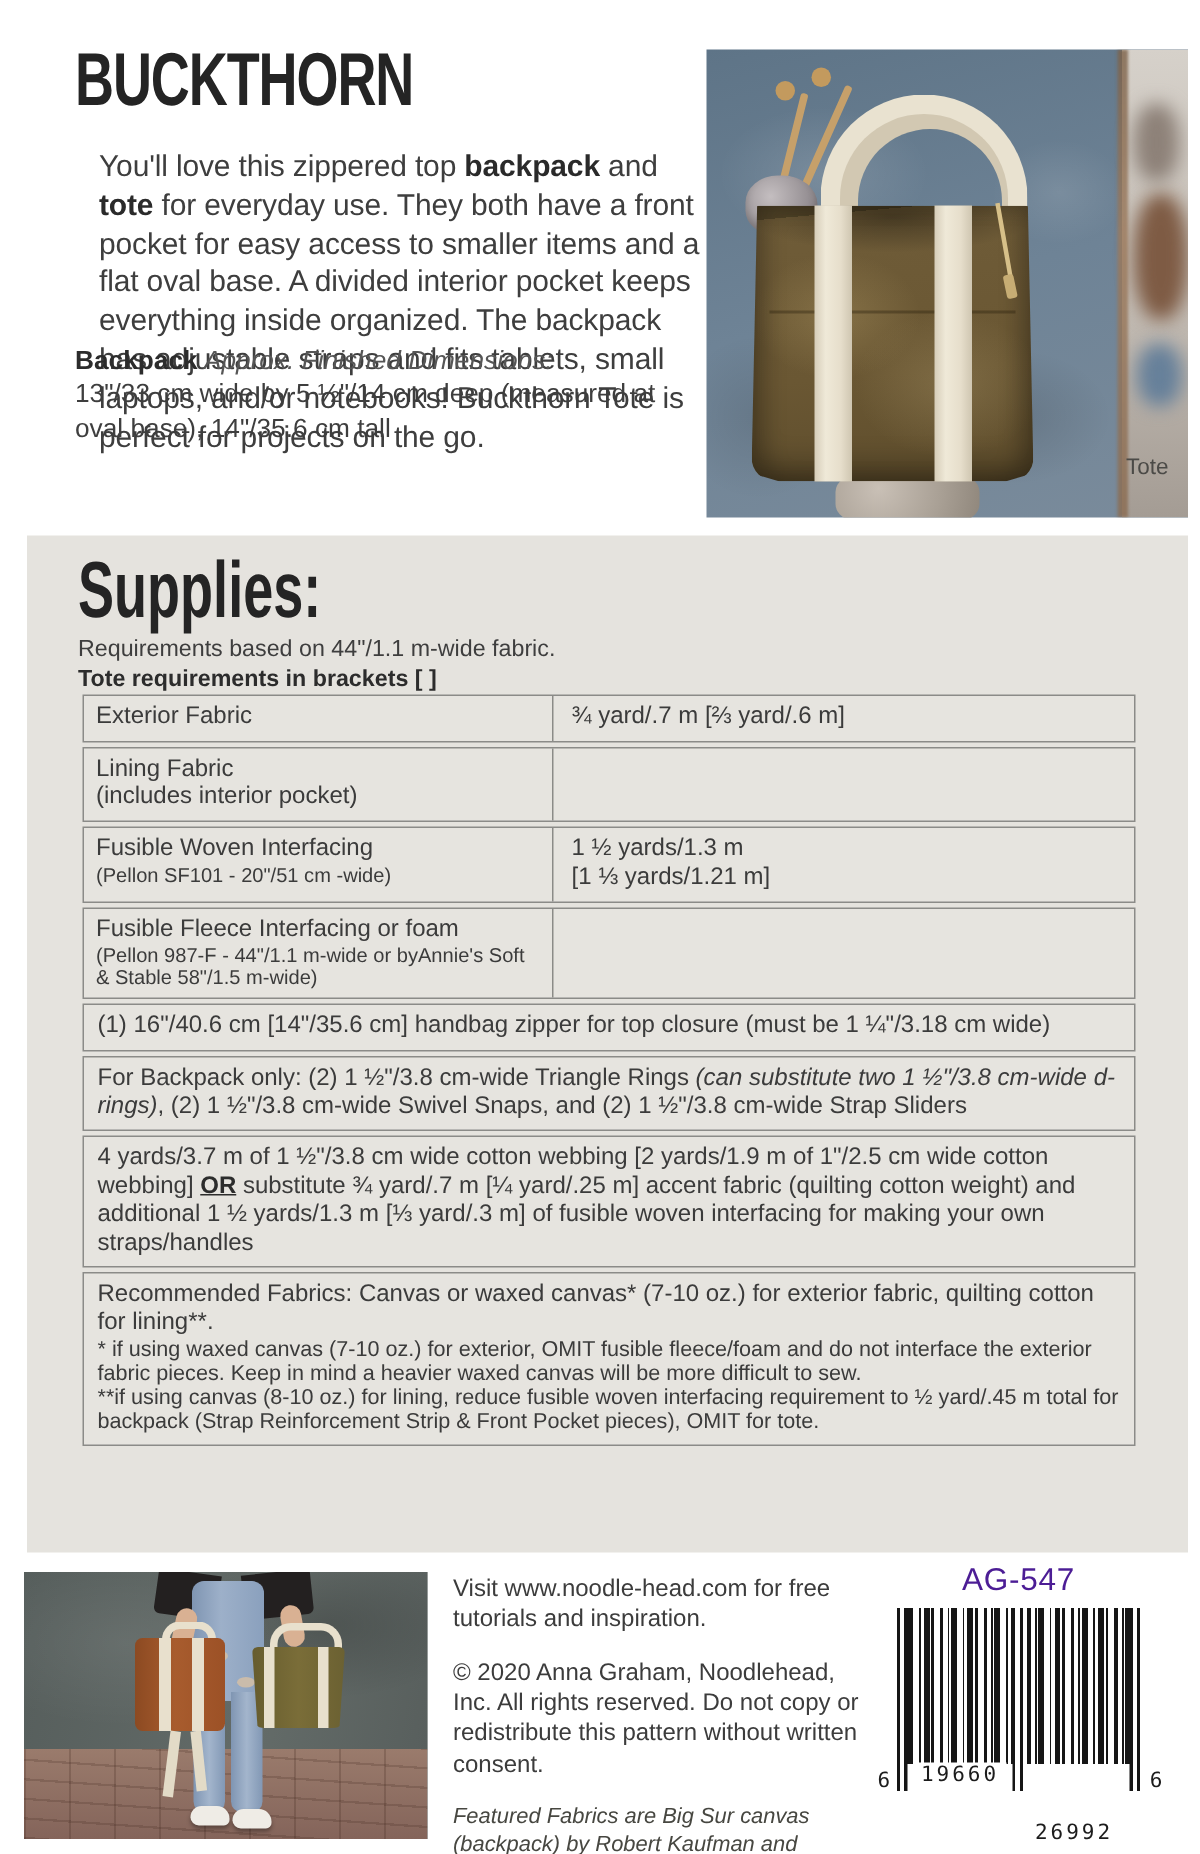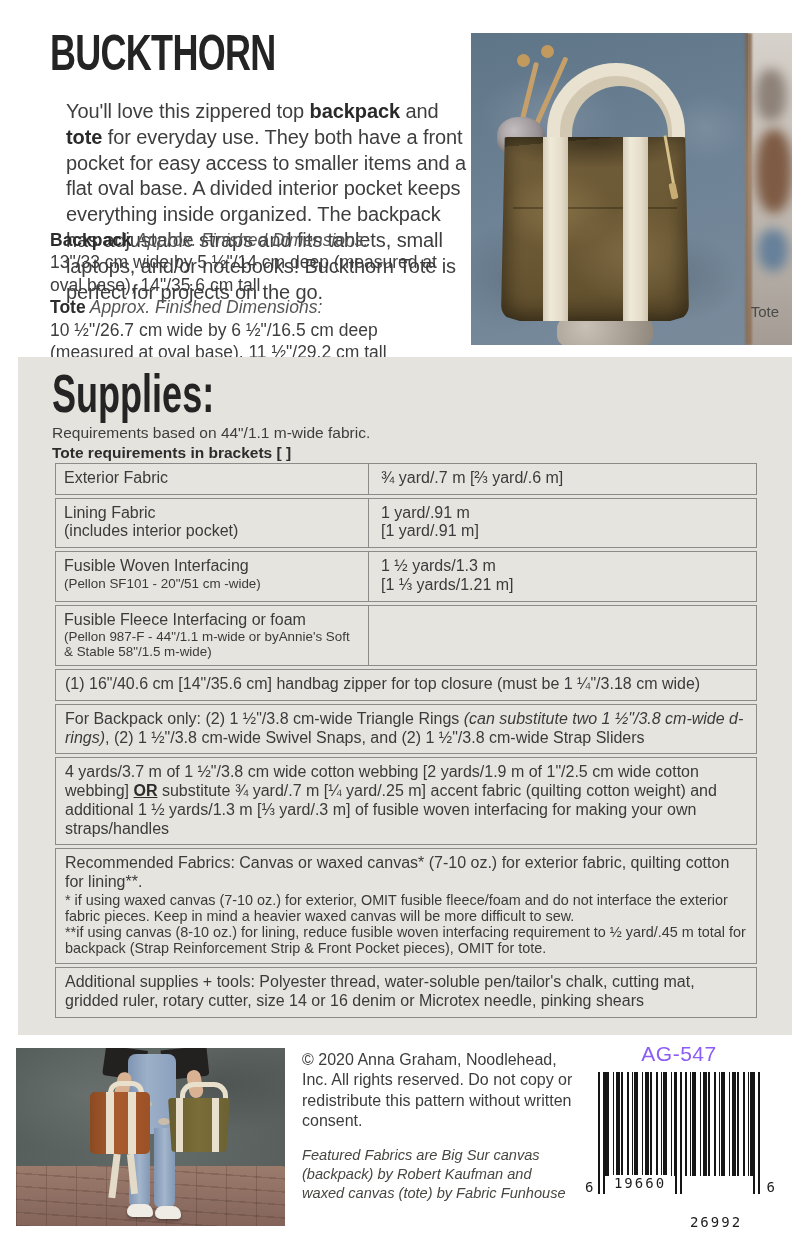--- a/index.html
+++ b/index.html
@@ -123,21 +123,21 @@
   .tote-handle{position:absolute;left:164px;top:34px;width:38px;height:20px;border:5px solid #e8e0cd;
                border-bottom:none;border-radius:14px 14px 0 0;}
   .shoe{position:absolute;width:26px;height:13px;background:#efece6;border-radius:8px 9px 4px 6px;
         box-shadow:0 2px 3px rgba(0,0,0,.35);}
   .shl{left:111px;top:156px;} .shr{left:139px;top:158px;}
 
   .f-text{position:absolute;left:302px;top:1050px;width:274px;font-size:16px;line-height:1.27;color:#3c3c3c;}
   .f-block{margin-bottom:15px;}
   .f-feat{font-style:italic;font-size:14.6px;line-height:1.3;color:#474741;}
   .sku{position:absolute;left:588px;top:1042px;width:182px;text-align:center;font-size:21px;
-       color:#8b5cf6;letter-spacing:.5px;}
+       color:#4c1d95;letter-spacing:.5px;}
   .barcode{position:absolute;left:588px;top:1072px;width:182px;height:132px;background:#fff;}
   .bc-bars{position:absolute;left:10px;right:10px;top:0;height:104px;
     background:repeating-linear-gradient(90deg,
       #161616 0 2px,#fff 2px 5px,#161616 5px 6px,#fff 6px 7px,#161616 7px 11px,#fff 11px 15px,
       #161616 15px 16px,#fff 16px 18px,#161616 18px 22px,#fff 22px 23px,#161616 23px 25px,#fff 25px 29px);}
   .guard{position:absolute;top:0;width:7px;height:122px;
          background:linear-gradient(90deg,#161616 0 2px,#fff 2px 5px,#161616 5px 7px);}
   .g-l{left:10px;} .g-m{left:87px;} .g-r{right:10px;}
   .bc-num{position:absolute;font-family:"DejaVu Sans Mono",monospace;font-size:14px;color:#1c1c1c;}
   .num-d1{left:-3px;top:107px;}
@@ -149,21 +149,20 @@
 <body>
 
 <div class="page">
 
   <div class="title">BUCKTHORN</div>
 
   <p class="intro"><span>You'll love this zippered top </span><b>backpack</b><span> and </span><b>tote</b><span> for everyday use. They both have a front pocket for easy access to smaller items and a flat oval base. A divided interior pocket keeps everything inside organized. The backpack has adjustable straps and fits tablets, small laptops, and/or notebooks! Buckthorn Tote is perfect for projects on the go.</span></p>
 
   <div class="dims">
     <div><b>Backpack</b><i> Approx. Finished Dimensions:</i><br><span>13"/33 cm wide by 5 ½"/14 cm deep (measured at oval base), 14"/35.6 cm tall</span></div>
-    <div><b>Tote</b><i> Approx. Finished Dimensions:</i><br><span>10 ½"/26.7 cm wide by 6 ½"/16.5 cm deep (measured at oval base), 11 ½"/29.2 cm tall</span></div>
   </div>
 
   <div class="photo-tote">
     <div class="patch p1"></div>
     <div class="patch p2"></div>
     <div class="patch p3"></div>
     <div class="patch p4"></div>
     <div class="street">
       <div class="blob b1"></div>
       <div class="blob b2"></div>
@@ -198,24 +197,20 @@
 
       <div class="row">
         <div class="cell-l"><span>Exterior Fabric</span></div>
         <div class="cell-r">
             <span class="qline">¾ yard/.7 m [⅔ yard/.6 m]</span>
           </div>
       </div>
 
       <div class="row">
         <div class="cell-l"><span>Lining Fabric</span><span class="qline">(includes interior pocket)</span></div>
-        <div class="cell-r">
-            <span class="qline">1 yard/.91 m</span>
-            <span class="qline">[1 yard/.91 m]</span>
-          </div>
       </div>
 
       <div class="row">
         <div class="cell-l"><span>Fusible Woven Interfacing</span><span class="note-sm">(Pellon SF101 - 20"/51 cm -wide)</span></div>
         <div class="cell-r">
             <span class="qline">1 ½ yards/1.3 m</span>
             <span class="qline">[1 ⅓ yards/1.21 m]</span>
           </div>
       </div>
 
@@ -228,21 +223,20 @@
       <div class="row-full"><span>For Backpack only: (2) 1 ½"/3.8 cm-wide Triangle Rings </span><i>(can substitute two 1 ½"/3.8 cm-wide d-rings)</i><span>, (2) 1 ½"/3.8 cm-wide Swivel Snaps, and (2) 1 ½"/3.8 cm-wide Strap Sliders</span></div>
 
       <div class="row-full"><span>4 yards/3.7 m of 1 ½"/3.8 cm wide cotton webbing [2 yards/1.9 m of 1"/2.5 cm wide cotton webbing] </span><span class="orb">OR</span><span> substitute ¾ yard/.7 m [¼ yard/.25 m] accent fabric (quilting cotton weight) and additional 1 ½ yards/1.3 m [⅓ yard/.3 m] of fusible woven interfacing for making your own straps/handles</span></div>
 
       <div class="row-full">
         <span>Recommended Fabrics: Canvas or waxed canvas* (7-10 oz.) for exterior fabric, quilting cotton for lining**.</span>
         <span class="fn">* if using waxed canvas (7-10 oz.) for exterior, OMIT fusible fleece/foam and do not interface the exterior fabric pieces. Keep in mind a heavier waxed canvas will be more difficult to sew.</span>
         <span class="fn">**if using canvas (8-10 oz.) for lining, reduce fusible woven interfacing requirement to ½ yard/.45 m total for backpack (Strap Reinforcement Strip &amp; Front Pocket pieces), OMIT for tote.</span>
       </div>
 
-      <div class="row-full"><span>Additional supplies + tools: Polyester thread, water-soluble pen/tailor's chalk, cutting mat, gridded ruler, rotary cutter, size 14 or 16 denim or Microtex needle, pinking shears</span></div>
 
     </div>
   </div>
 
   <div class="footer-photo">
     <div class="fwall"></div>
     <div class="fground"></div>
     <div class="jacket jkl"></div>
     <div class="jacket jkr"></div>
     <div class="jeans-up"></div>
@@ -261,20 +255,21 @@
     <div class="dang d2"></div>
     <div class="tote-handle"></div>
     <div class="totem"></div>
     <div class="vstrap ts1"></div>
     <div class="vstrap ts2"></div>
     <div class="shoe shl"></div>
     <div class="shoe shr"></div>
   </div>
 
   <div class="f-text">
+    <div class="f-block">Visit www.noodle-head.com for free tutorials and inspiration.</div>
     <div class="f-block">© 2020 Anna Graham, Noodlehead, Inc. All rights reserved. Do not copy or redistribute this pattern without written consent.</div>
     <div class="f-feat">Featured Fabrics are Big Sur canvas (backpack) by Robert Kaufman and waxed canvas (tote) by Fabric Funhouse</div>
   </div>
 
   <div class="sku">AG-547</div>
 
   <div class="barcode">
     <div class="bc-bars"></div>
     <div class="guard g-l"></div>
     <div class="guard g-m"></div>

